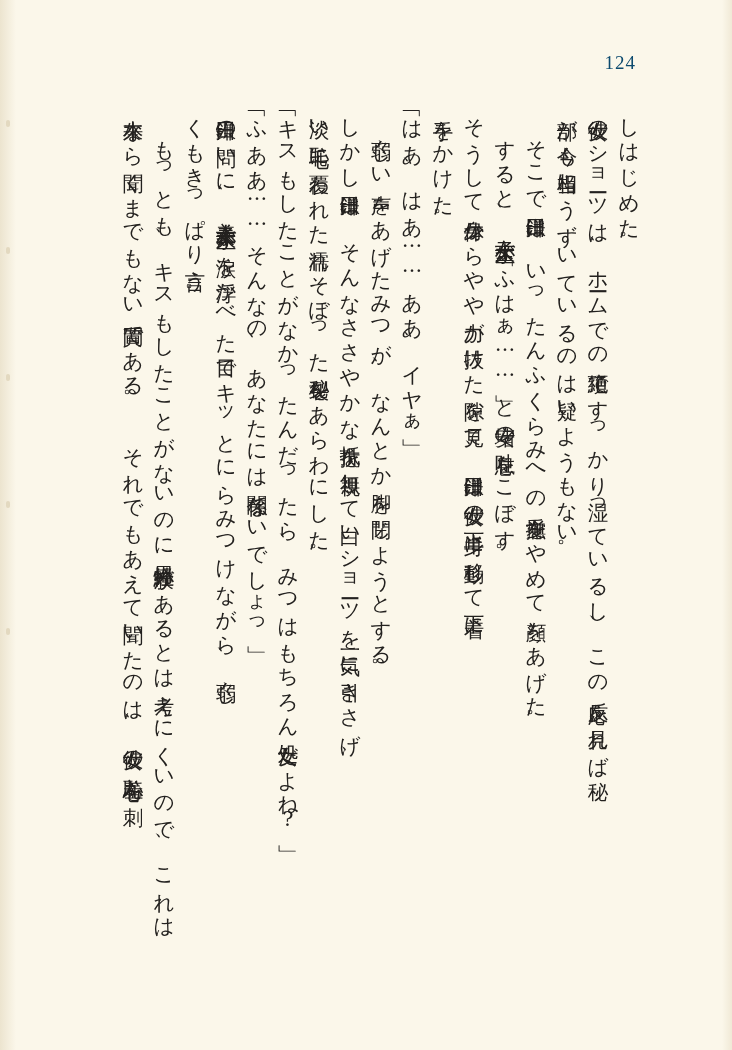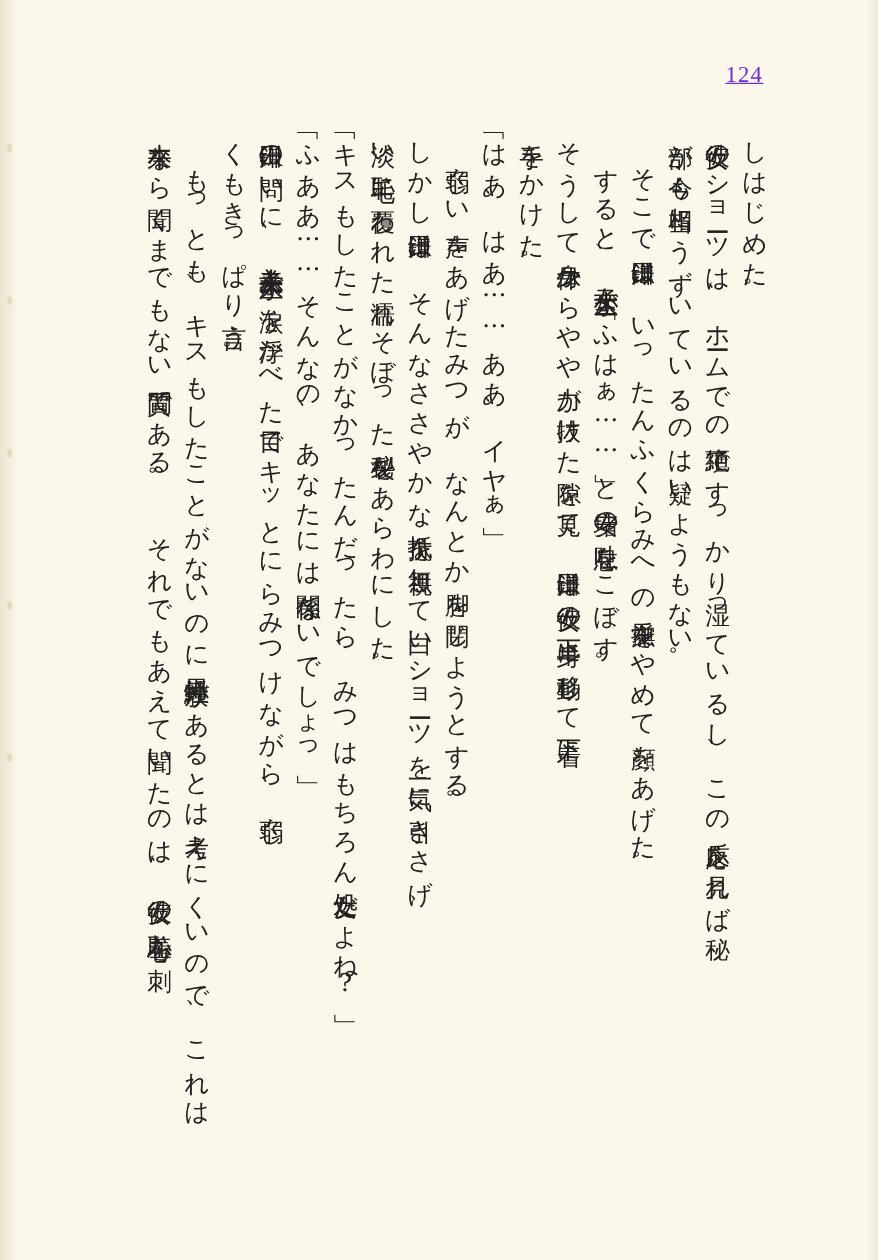--- a/index.html
+++ b/index.html
@@ -50,24 +50,23 @@
     background: #e3d9c0;
     margin-bottom: 120px;
     border-radius: 2px;
   }
 
   .page-number {
     position: absolute;
     top: 52px;
     right: 96px;
     font-size: 19px;
-    color: #6d28d9;
+    color: #0c4a6e;
     letter-spacing: 1px;
     font-family: "Liberation Serif", serif;
-    text-decoration: underline;
   }
 
   .text-body {
     position: absolute;
     top: 104px;
     left: 88px;
     right: 88px;
     bottom: 96px;
     display: flex;
     flex-direction: row-reverse;

